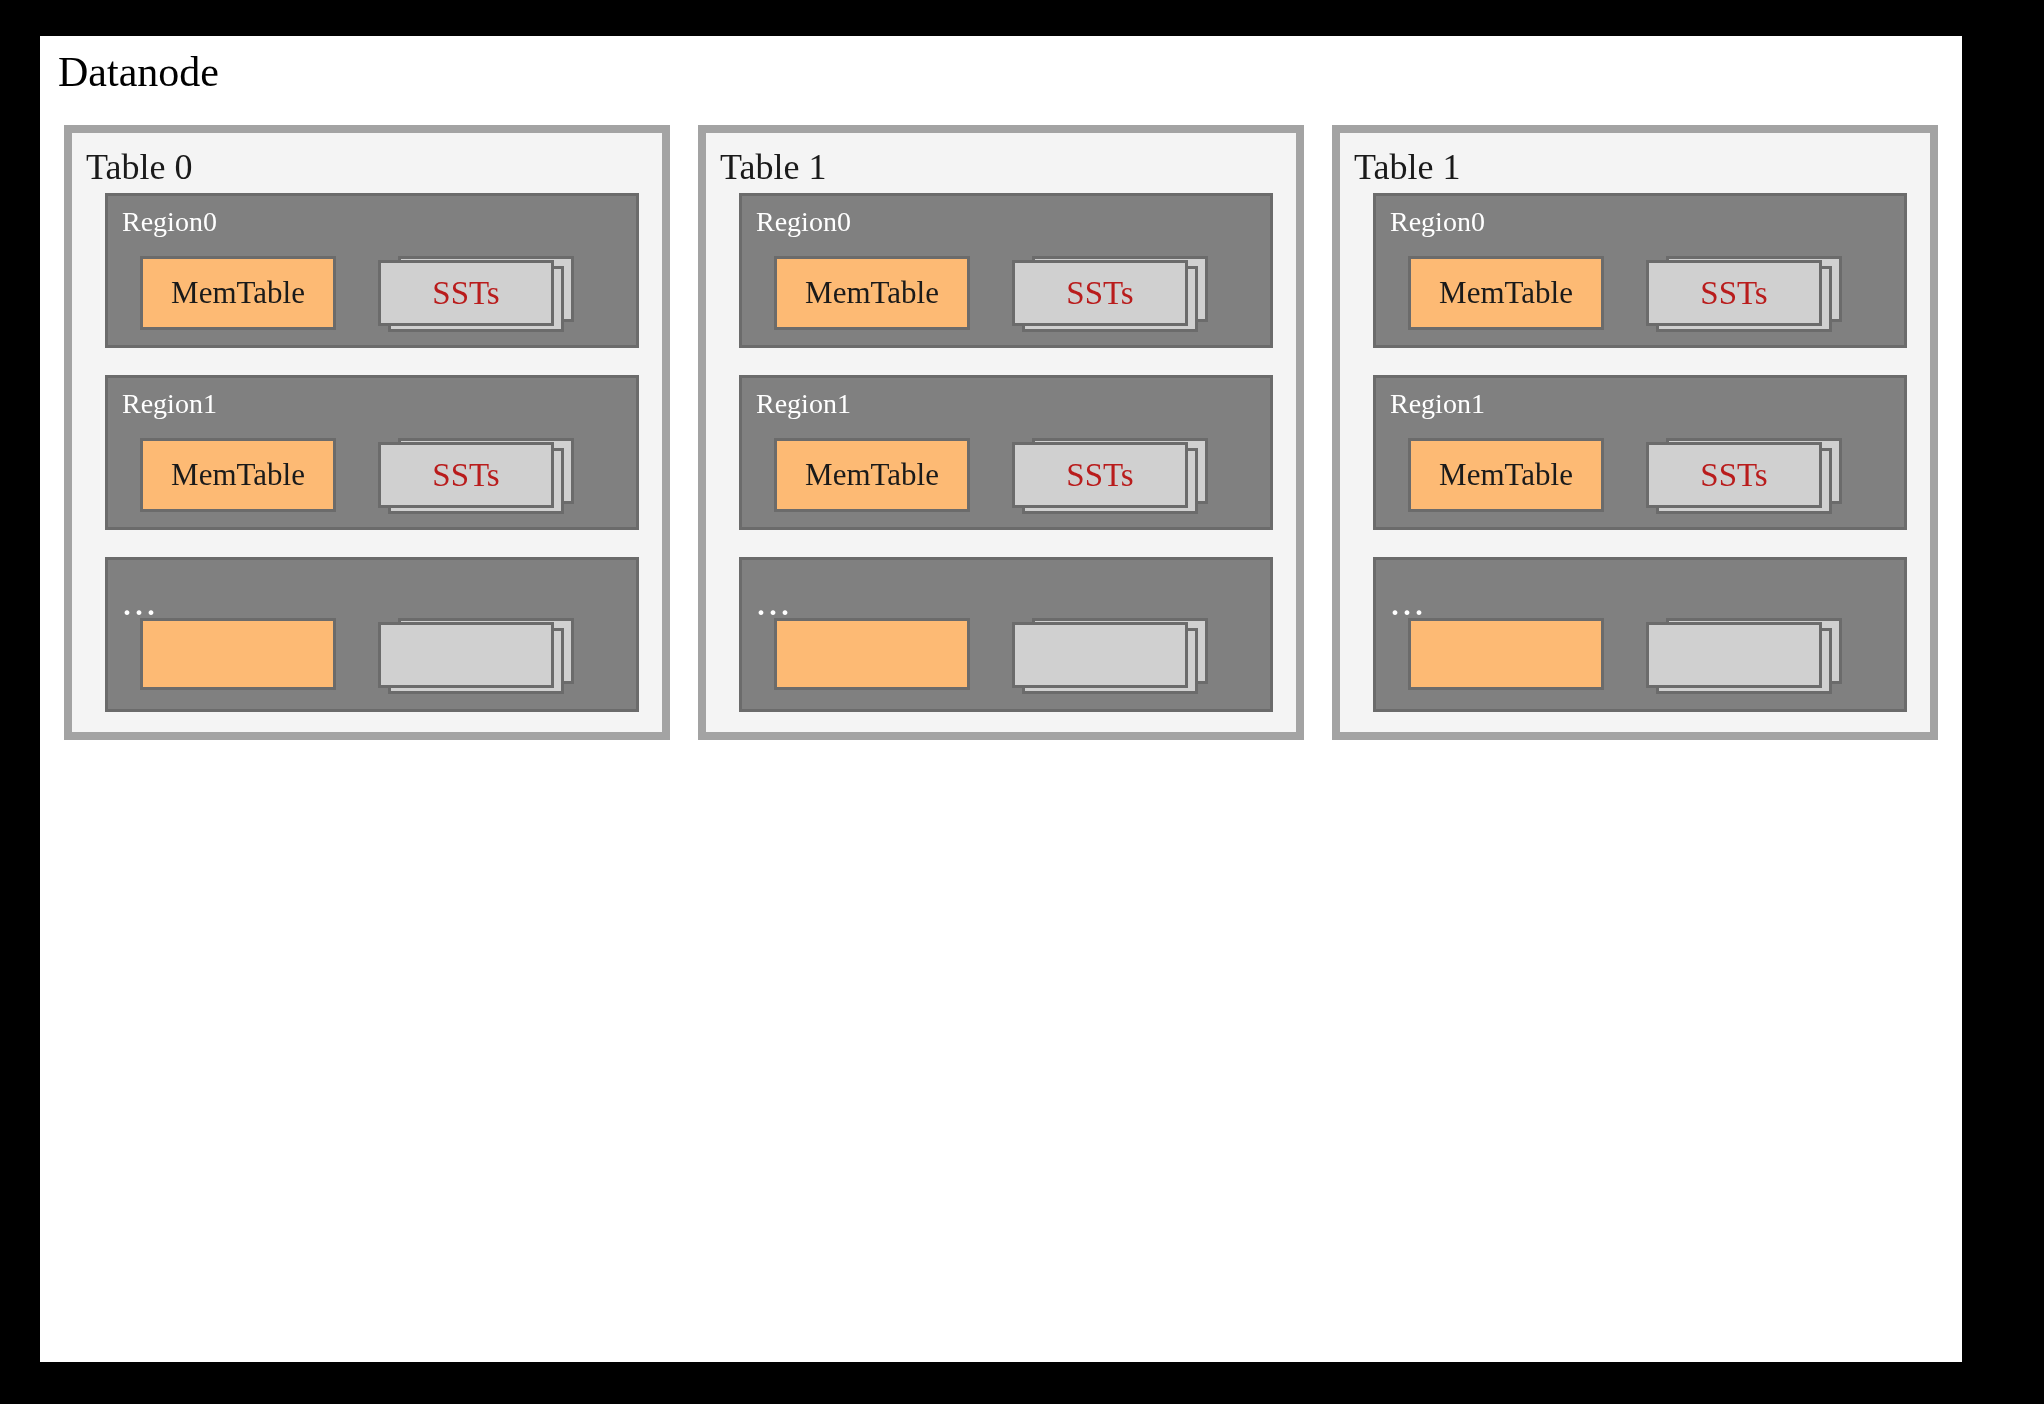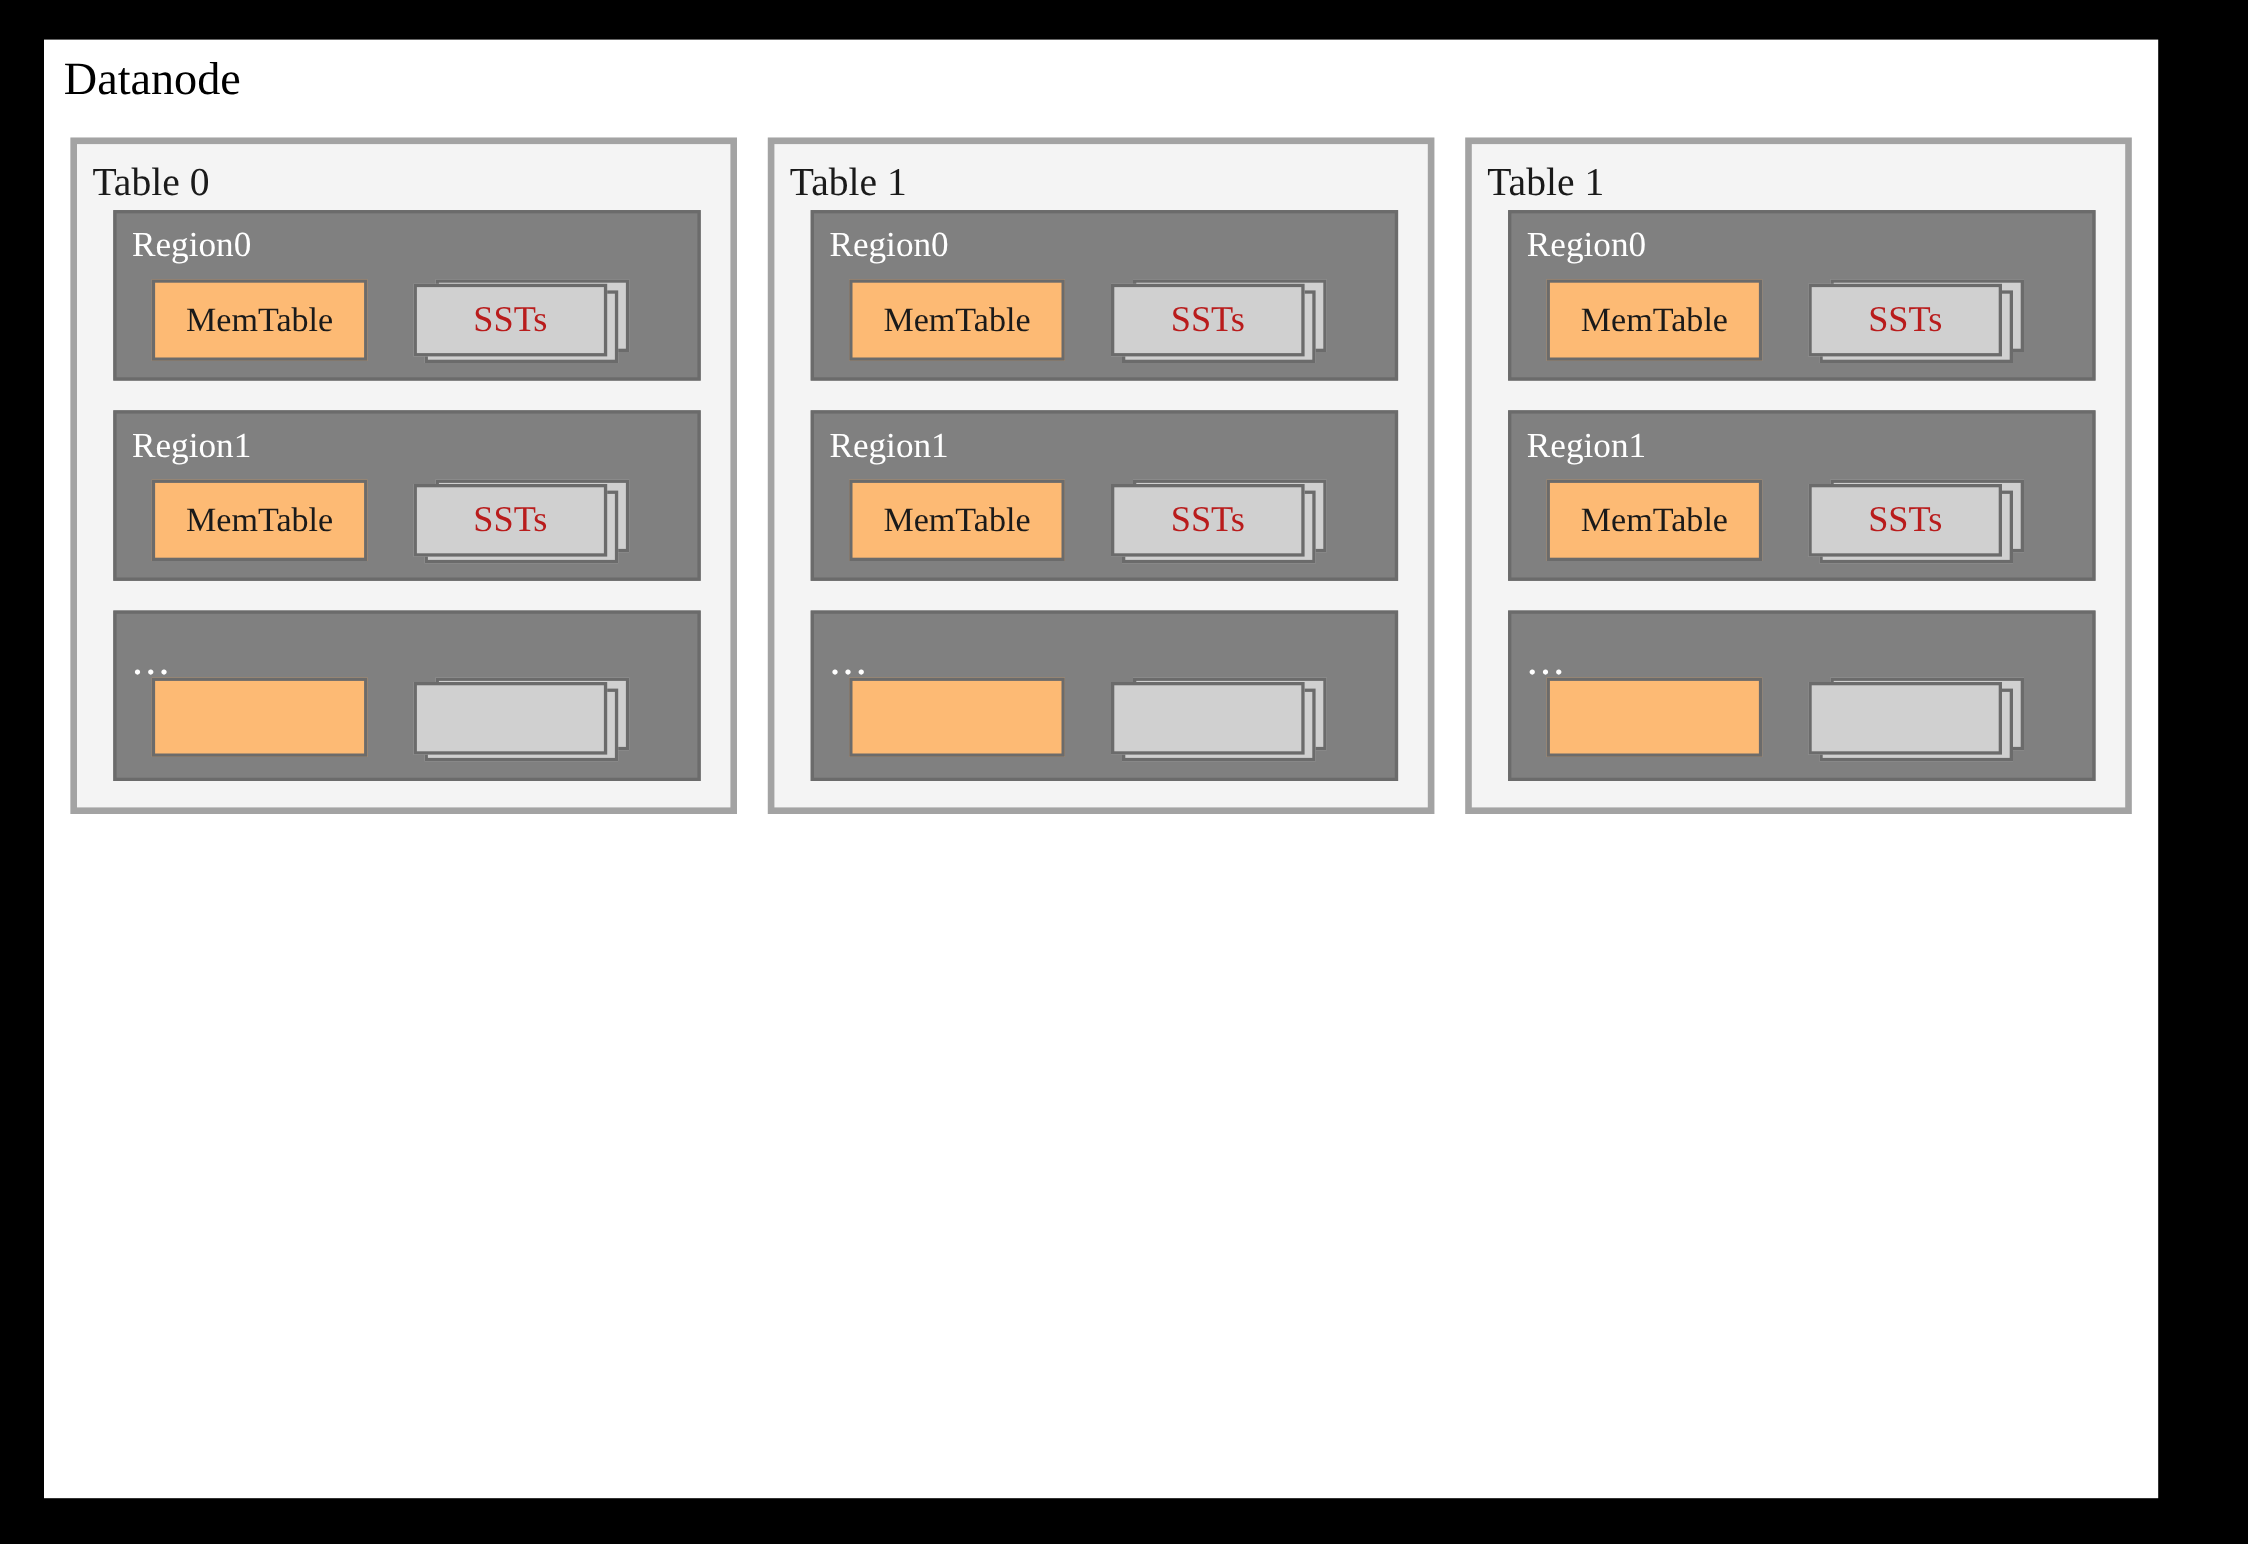--- a/index.html
+++ b/index.html
@@ -52,21 +52,21 @@
     width: 1874px;
     height: 615px;
     display: flex;
     justify-content: space-between;
   }
 
   .table-panel {
     width: 606px;
     height: 615px;
     background: #f4f4f4;
-    border: 6px solid #a3a3a3;
+    border: 8px solid #a3a3a3;
     box-sizing: border-box;
     position: relative;
   }
 
   .table-label {
     position: absolute;
     left: 14px;
     top: 16px;
     font-size: 36px;
     color: #1a1a1a;
@@ -90,21 +90,21 @@
     border: 3px solid #6b6b6b;
     box-sizing: border-box;
     margin-bottom: 27px;
   }
   .region:last-child { margin-bottom: 0; }
 
   .region-label {
     position: absolute;
     left: 14px;
     top: 12px;
-    font-size: 32px;
+    font-size: 28px;
     color: #ffffff;
     line-height: 1;
     white-space: nowrap;
   }
 
   .region-label.ellipsis {
     top: 22px;
     font-size: 40px;
     letter-spacing: 2px;
   }

